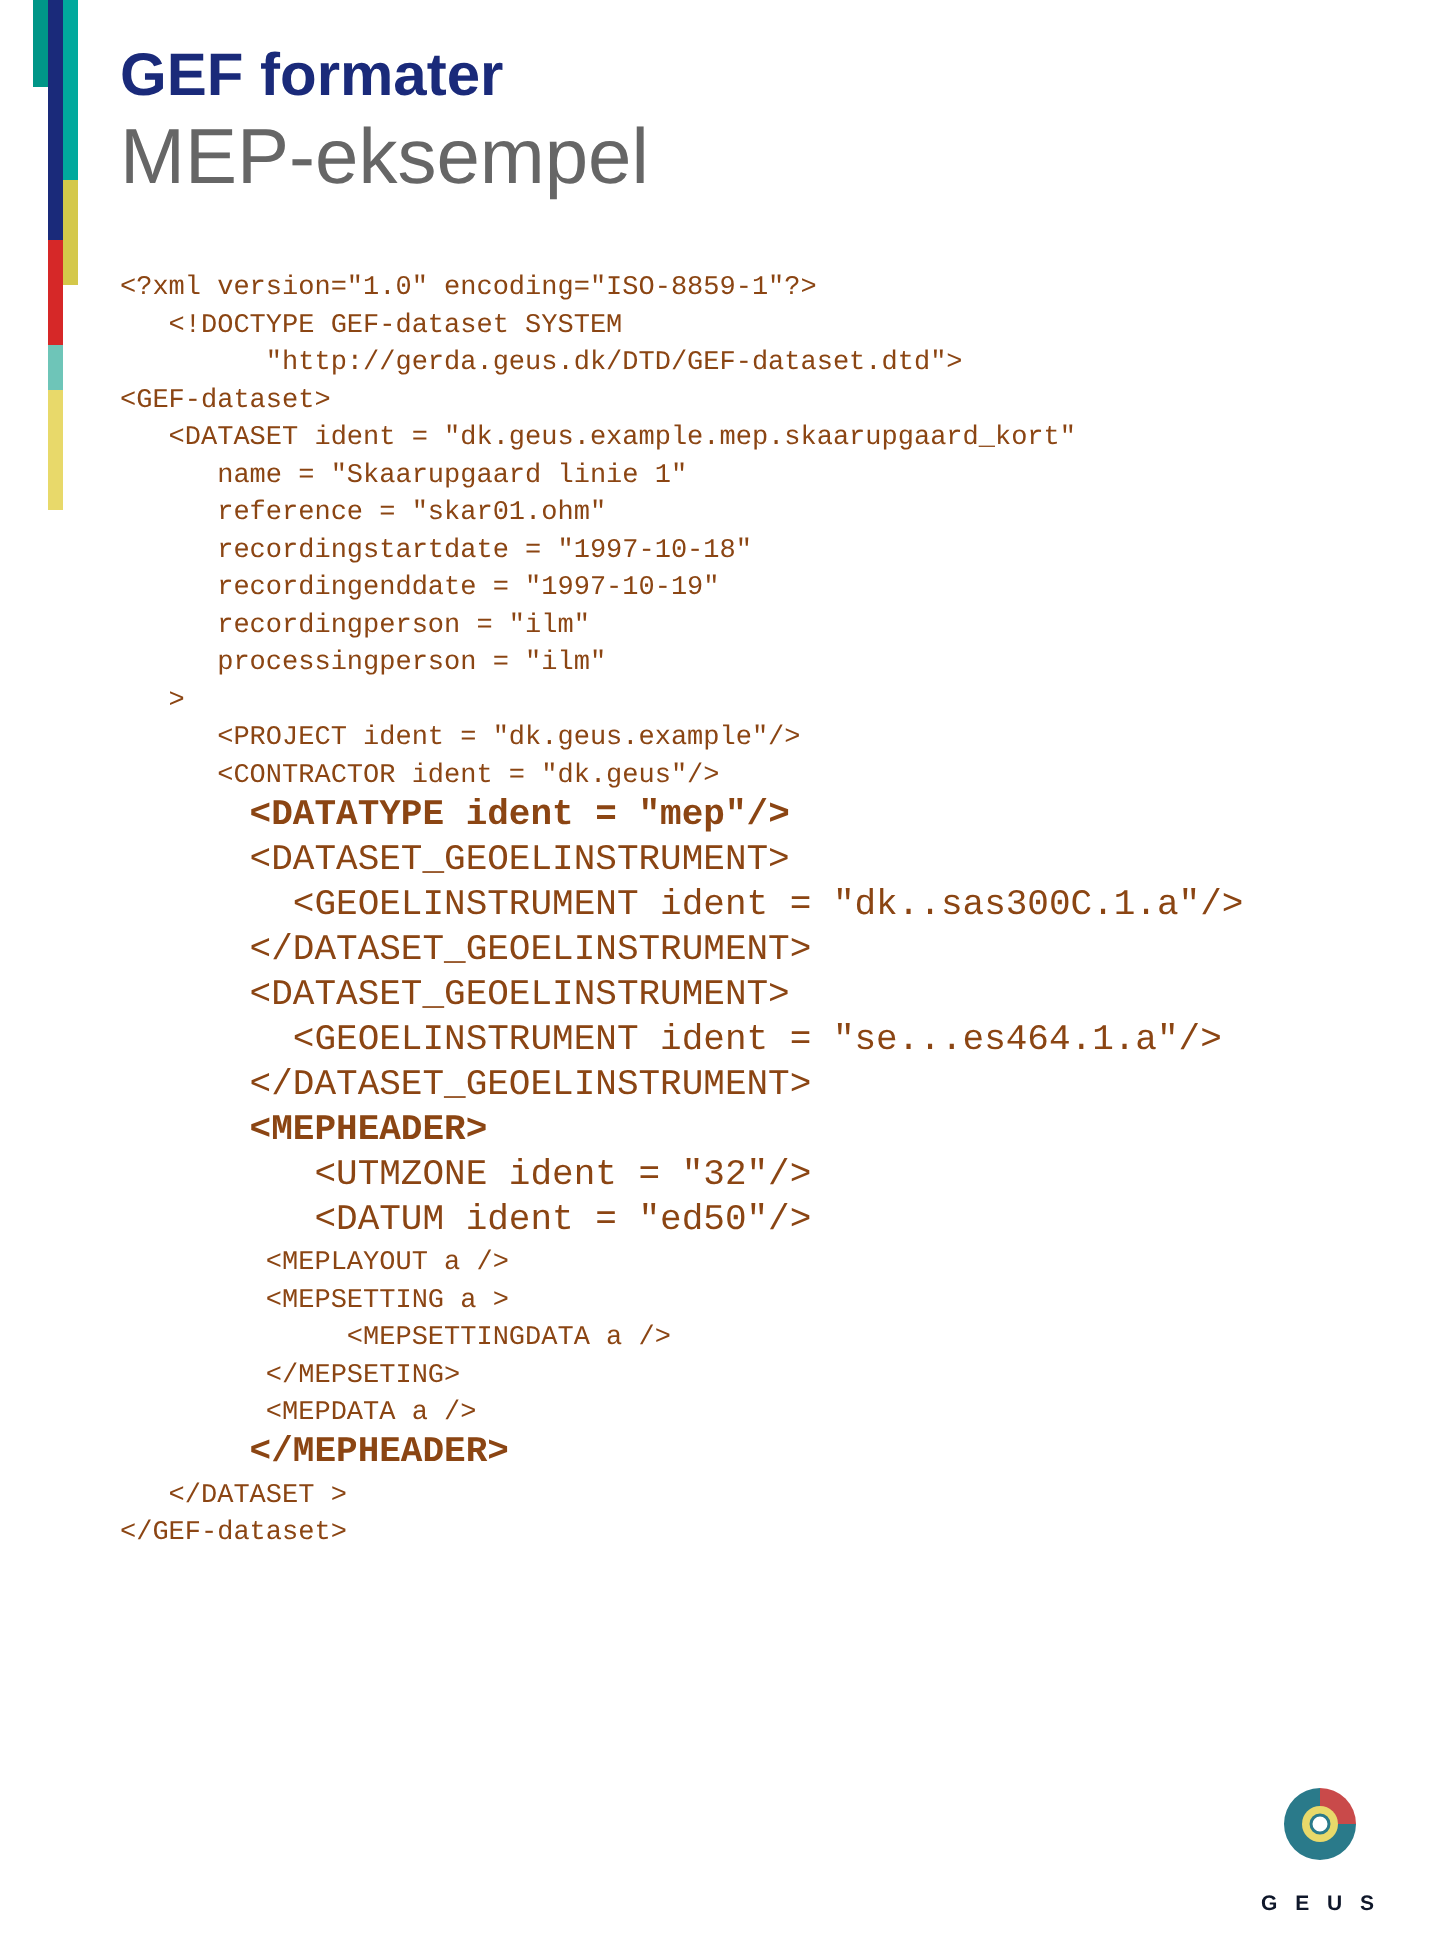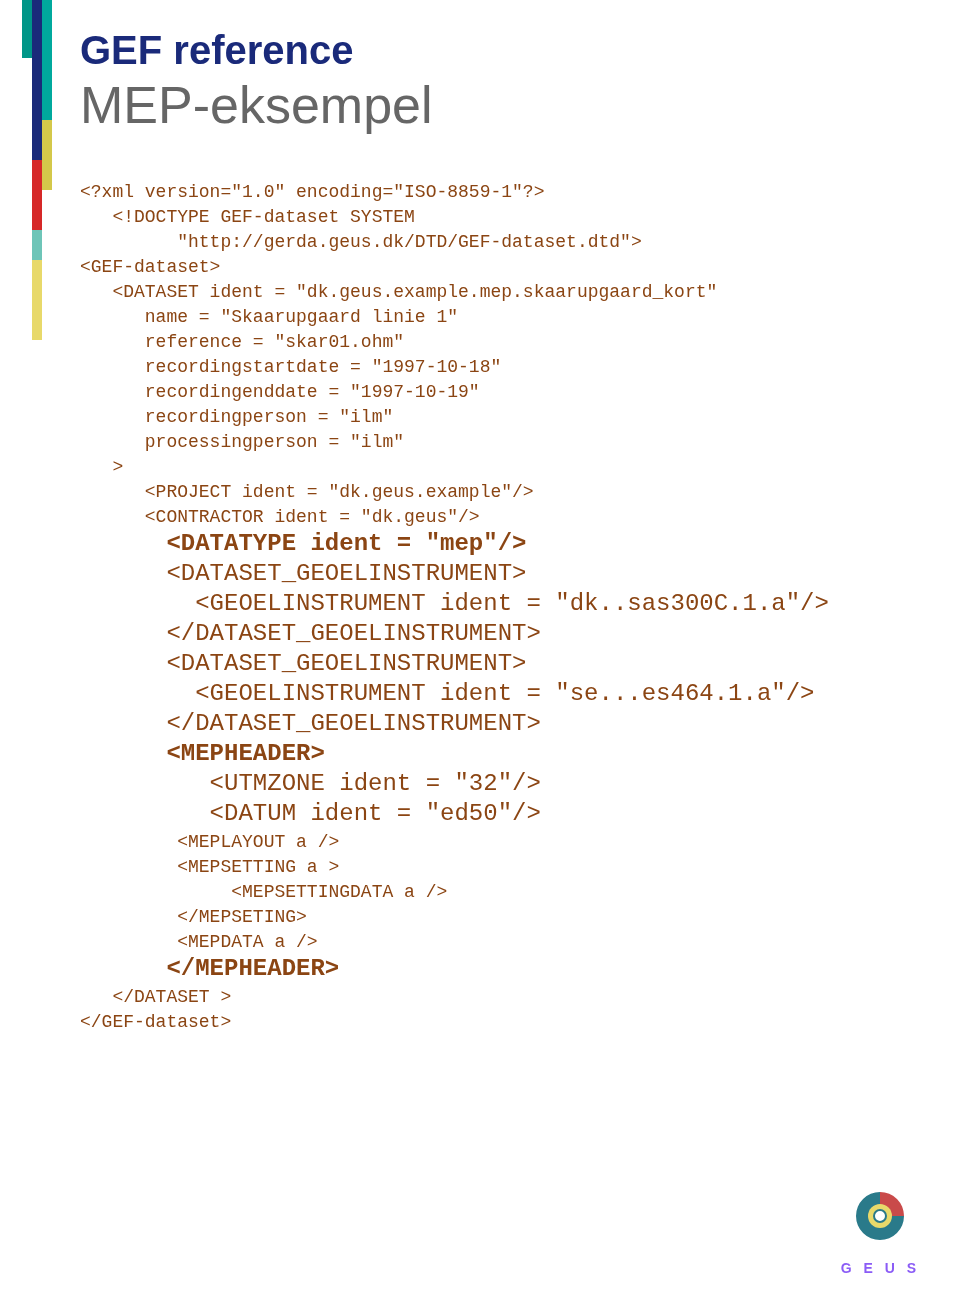--- a/index.html
+++ b/index.html
@@ -67,40 +67,40 @@
   }
   .logo-circle {
     width: 56px;
     height: 56px;
     position: relative;
   }
   .logo-text {
     font-family: Arial, sans-serif;
     font-size: 14px;
     letter-spacing: 4px;
-    color: #8b5cf6;
+    color: #0f172a;
     margin-top: 16px;
     font-weight: bold;
   }
 </style>
 </head>
 <body>
 
 <div class="sidebar">
   <div class="stripe s-green1"></div>
   <div class="stripe s-blue"></div>
   <div class="stripe s-teal"></div>
   <div class="stripe s-yellow"></div>
   <div class="stripe s-red"></div>
   <div class="stripe s-cyan"></div>
   <div class="stripe s-yellow2"></div>
 </div>
 
 <div class="content">
-  <h1 class="title">GEF reference</h1>
+  <h1 class="title">GEF formater</h1>
   <h2 class="subtitle">MEP-eksempel</h2>
 
   <div class="code"><span class="small brown">&lt;?xml version="1.0" encoding="ISO-8859-1"?&gt;</span>
 <span class="small brown">   &lt;!DOCTYPE GEF-dataset SYSTEM</span>
 <span class="small brown">         "http://gerda.geus.dk/DTD/GEF-dataset.dtd"&gt;</span>
 <span class="small brown">&lt;GEF-dataset&gt;</span>
 <span class="small brown">   &lt;DATASET ident = "dk.geus.example.mep.skaarupgaard_kort"</span>
 <span class="small brown">      name = "Skaarupgaard linie 1"</span>
 <span class="small brown">      reference = "skar01.ohm"</span>
 <span class="small brown">      recordingstartdate = "1997-10-18"</span>

